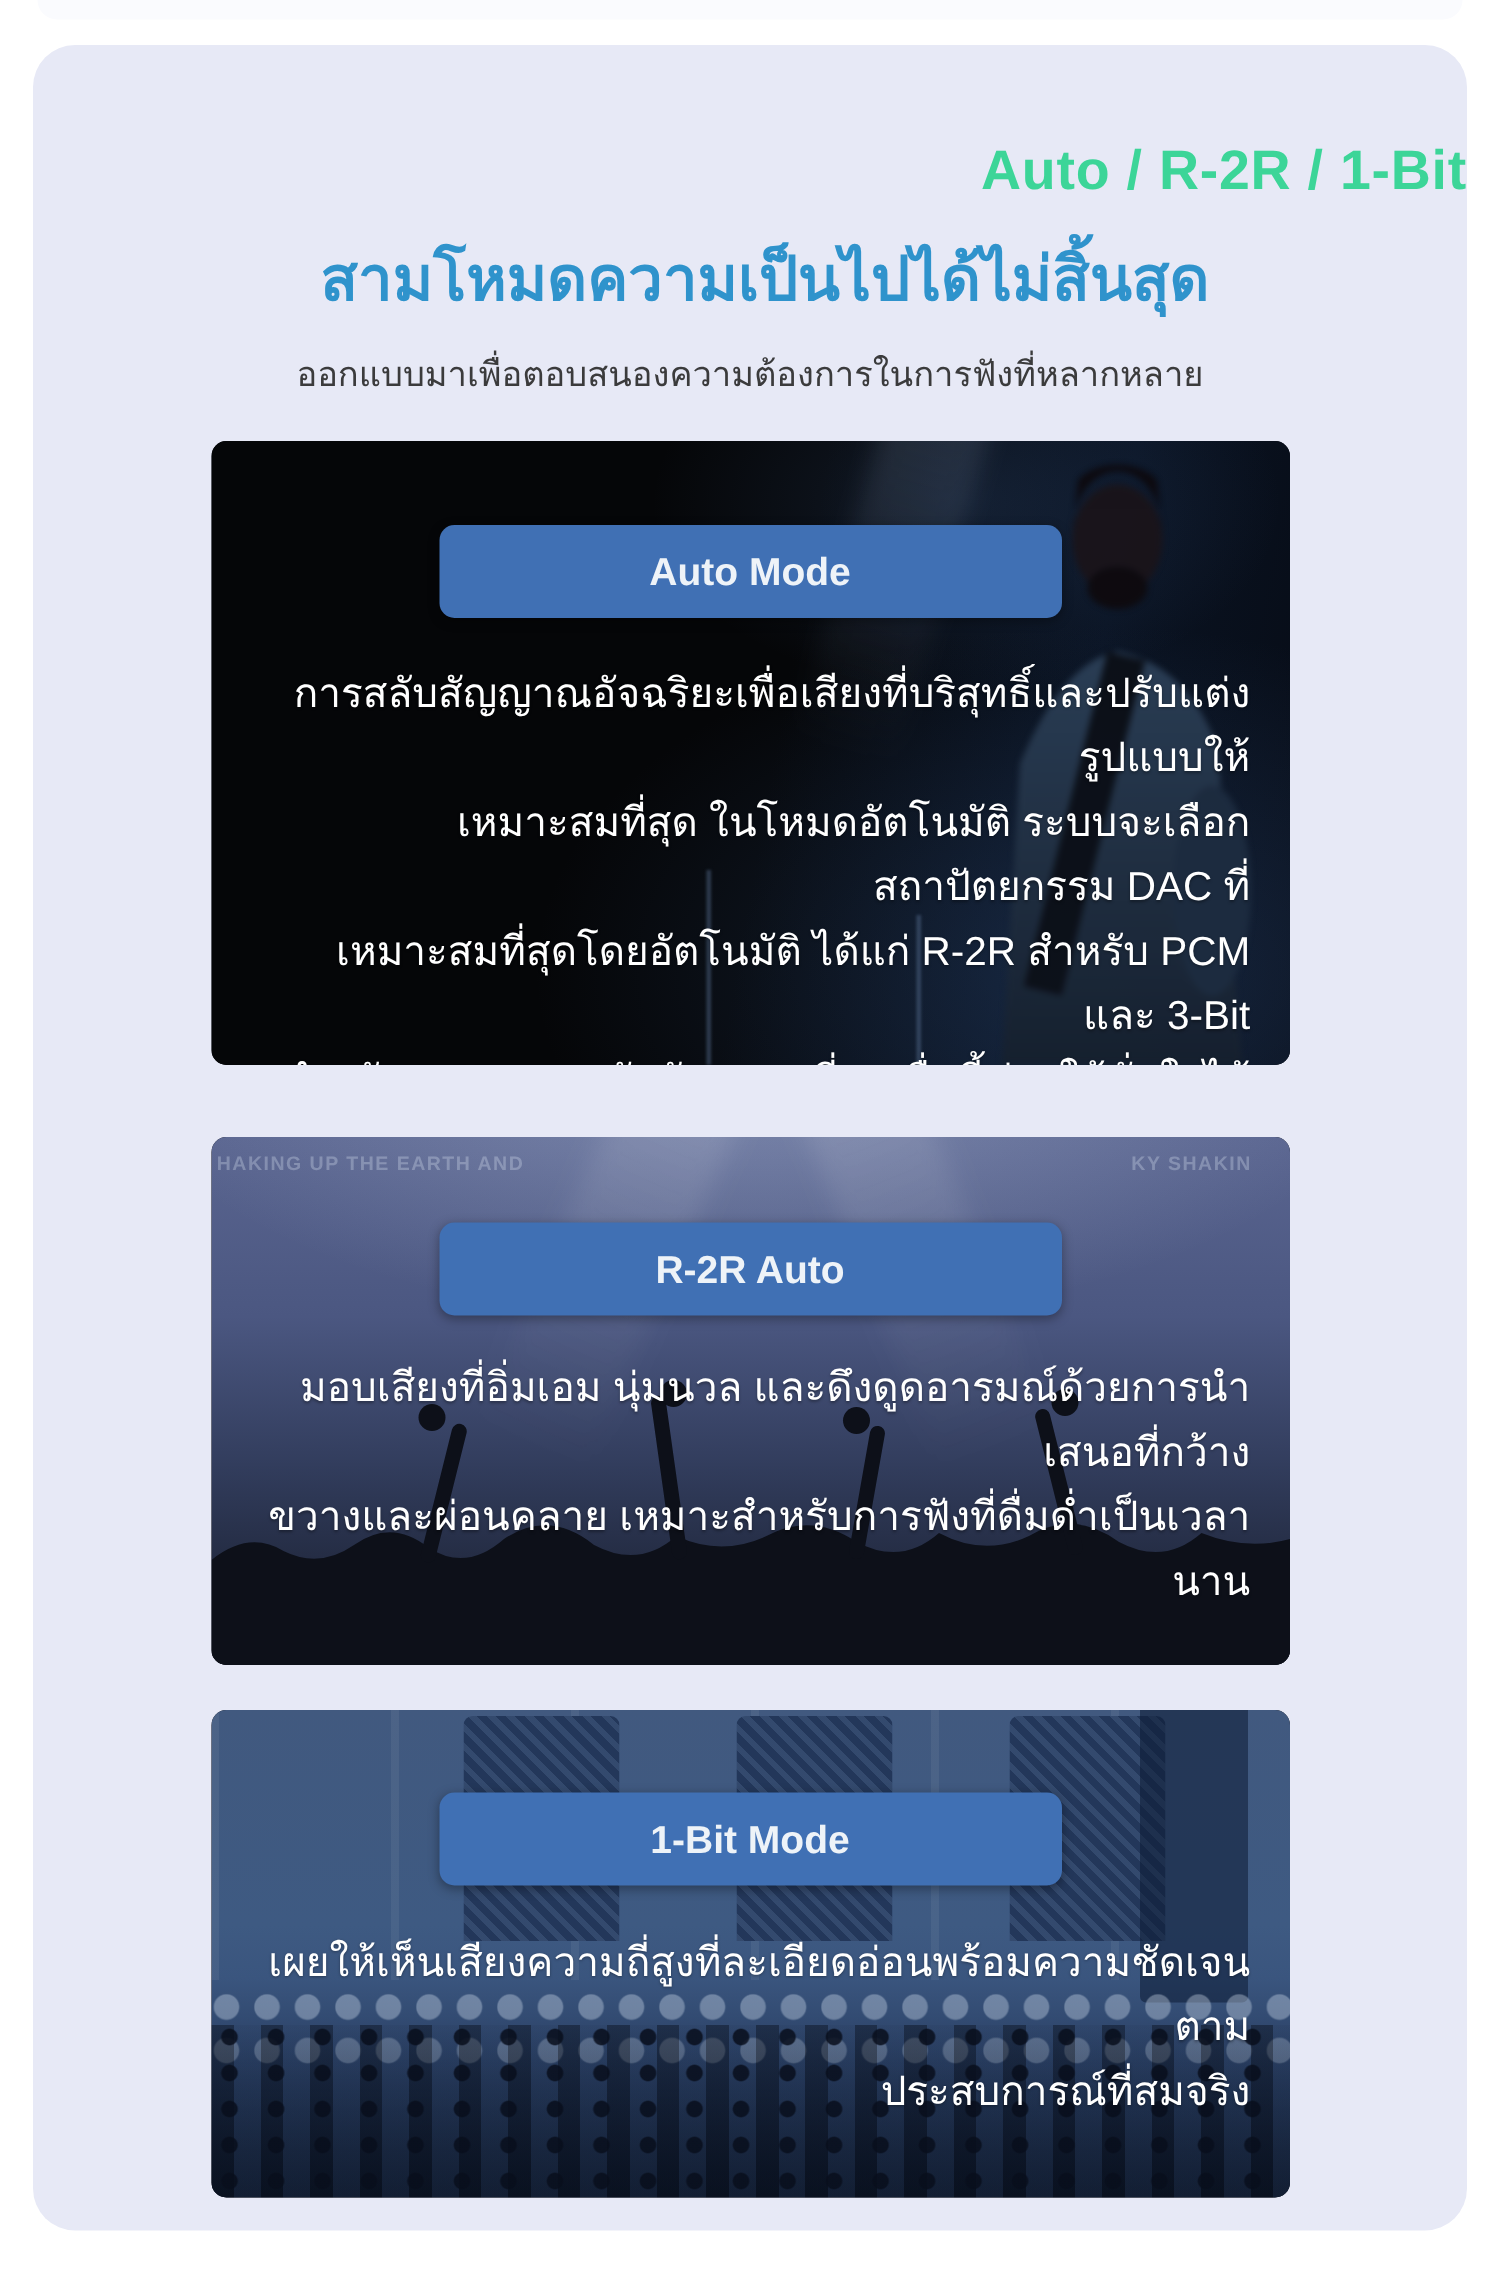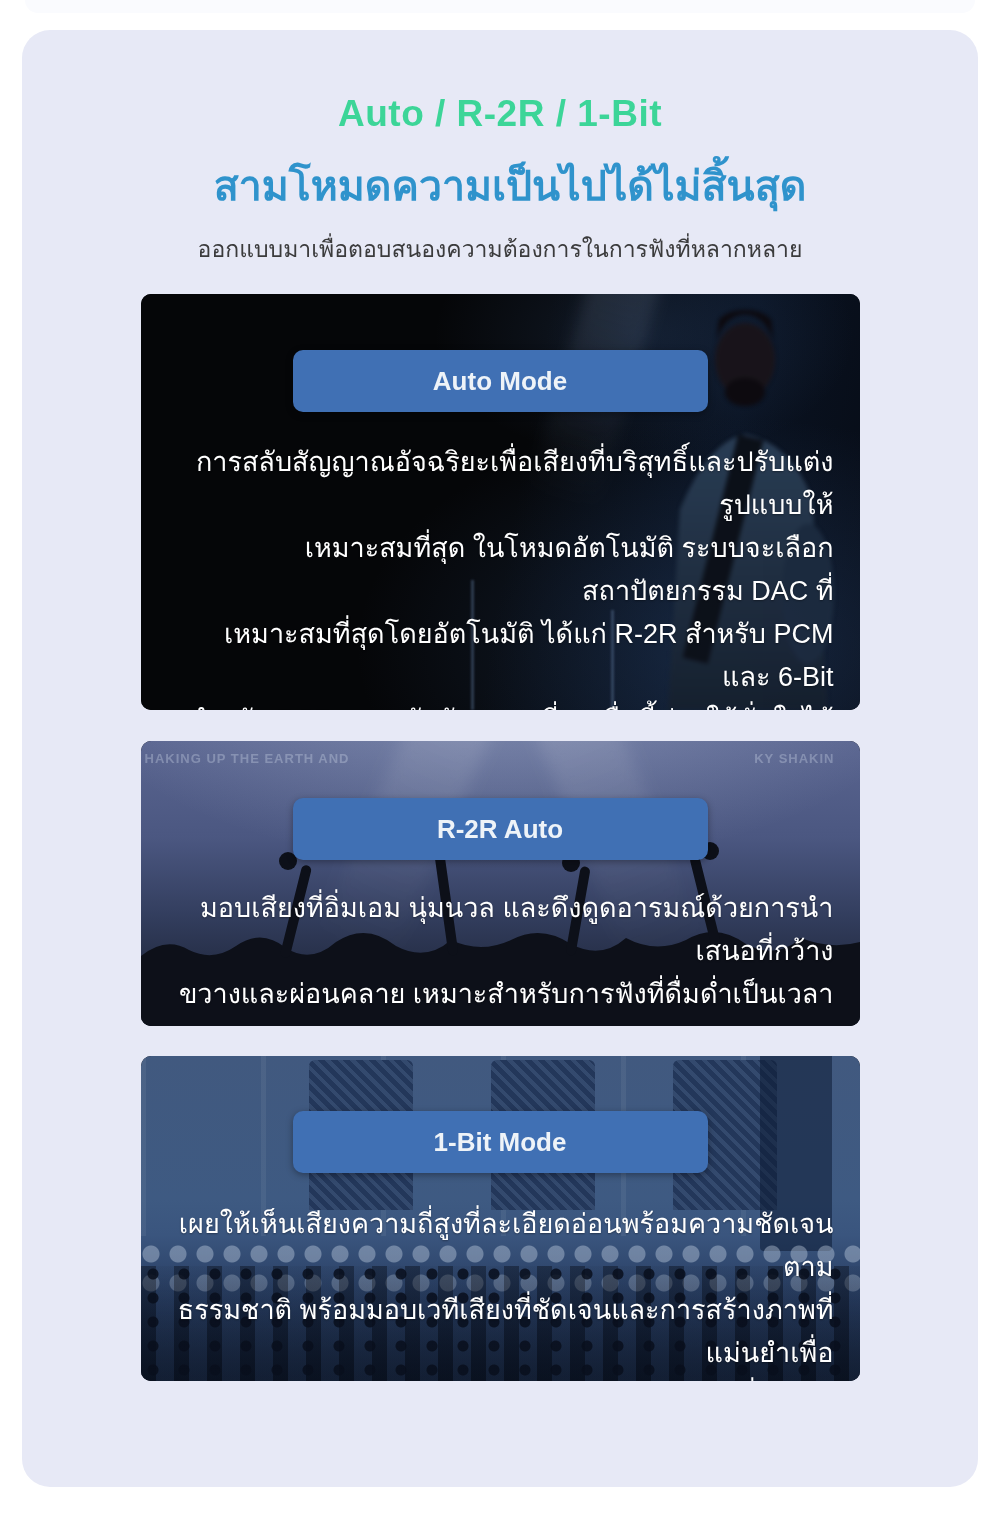--- a/index.html
+++ b/index.html
@@ -23,38 +23,38 @@
     position: absolute; top: 30px; left: 22px; width: 956px; height: 1457px;
     background: #e7e9f6;
     border-radius: 28px;
     box-sizing: border-box;
     padding-top: 62px;
     text-align: center;
   }
 
   .title-en {
     margin: 0; font-size: 37px; line-height: 44px; font-weight: bold;
-    color: #3cd598; letter-spacing: 0.5px;
+    color: #3cd598; letter-spacing: 0.5px; text-align: right;
   }
   .title-th {
     margin: 22px 0 0; font-size: 41px; line-height: 56px; font-weight: bold;
     color: #2f93cc;
     padding-left: 20px;
   }
   .description {
     margin: 16px auto 0; font-size: 23px; line-height: 38px; color: #3b3b3c;
   }
 
   
   .mode-card {
     position: relative; width: 719px; margin: 0 auto; border-radius: 10px;
     overflow: hidden; text-align: left; background: #05070c;
   }
   .mode-card.auto { height: 416px; margin-top: 26px; }
-  .mode-card.r2r  { height: 285px; margin-top: 31px; }
+  .mode-card.r2r  { height: 352px; margin-top: 48px; }
   .mode-card.bit1 { height: 325px; margin-top: 30px; }
 
   .photo { position: absolute; inset: 0; }
 
   
   .photo-auto {
     background:
       radial-gradient(ellipse 300px 180px at 70% 10%, rgba(70,110,170,0.20), transparent 70%),
       radial-gradient(ellipse 520px 320px at 82% 85%, rgba(45,75,120,0.38), transparent 72%),
       linear-gradient(100deg, #050608 52%, #0a1322 78%, #070c16 100%);
@@ -170,21 +170,21 @@
         <rect x="150" y="140" width="26" height="230" fill="#0c1018" transform="rotate(14 163 255)"></rect>
         <ellipse cx="248" cy="300" rx="26" ry="70" fill="#1d2c40"></ellipse>
       </svg>
       <div class="micstand" style="left:330px;"></div>
       <div class="micstand" style="left:470px; height:100px;"></div>
     </div>
     <button class="mode-btn">Auto Mode</button>
     <div class="mode-desc">
         <div>การสลับสัญญาณอัจฉริยะเพื่อเสียงที่บริสุทธิ์และปรับแต่งรูปแบบให้</div>
         <div>เหมาะสมที่สุด ในโหมดอัตโนมัติ ระบบจะเลือกสถาปัตยกรรม DAC ที่</div>
-        <div>เหมาะสมที่สุดโดยอัตโนมัติ ได้แก่ R-2R สำหรับ PCM และ 6-Bit</div>
+        <div>เหมาะสมที่สุดโดยอัตโนมัติ ได้แก่ R-2R สำหรับ PCM และ 3-Bit</div>
         <div>สำหรับ DSD การสลับสัญญาณที่ราบรื่นนี้ช่วยให้มั่นใจได้ว่าแต่ละรูป</div>
       </div>
   </div>
 
   <div class="mode-card r2r">
     <div class="photo photo-r2r">
       <div class="ray left"></div>
       <div class="ray right"></div>
       <div class="photo-caption left">HAKING UP THE EARTH AND</div>
       <div class="photo-caption right">KY SHAKIN</div>
@@ -215,18 +215,17 @@
       <div class="grille" style="left:168px;"></div>
       <div class="grille" style="left:350px;"></div>
       <div class="grille" style="left:532px;"></div>
       <div class="hall-door"></div>
       <div class="chair-row"></div>
       <div class="orchestra"></div>
     </div>
     <button class="mode-btn" style="margin-top:55px;">1-Bit Mode</button>
     <div class="mode-desc" style="margin-top:30px;">
         <div>เผยให้เห็นเสียงความถี่สูงที่ละเอียดอ่อนพร้อมความชัดเจนตาม</div>
-        <div>ธรรมชาติ พร้อมมอบเวทีเสียงที่ชัดเจนและการสร้างภาพที่แม่นยำเพื่อ</div>
         <div>ประสบการณ์ที่สมจริง</div>
       </div>
   </div>
 
 </section>
 
 </body></html>

